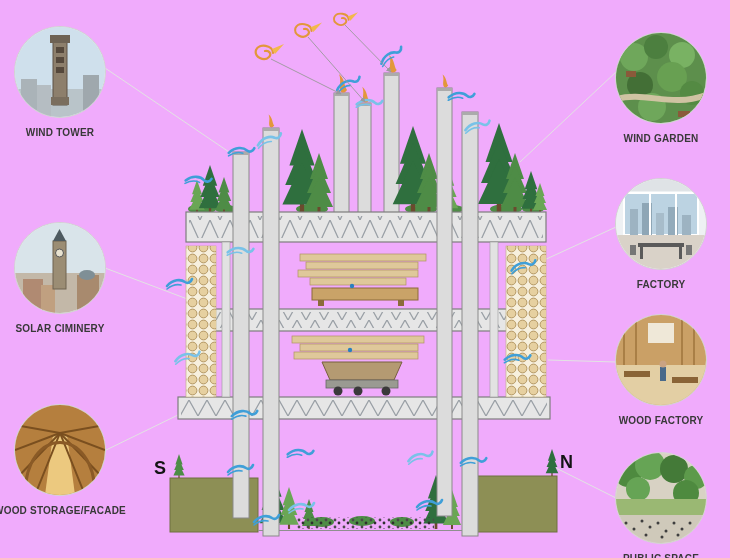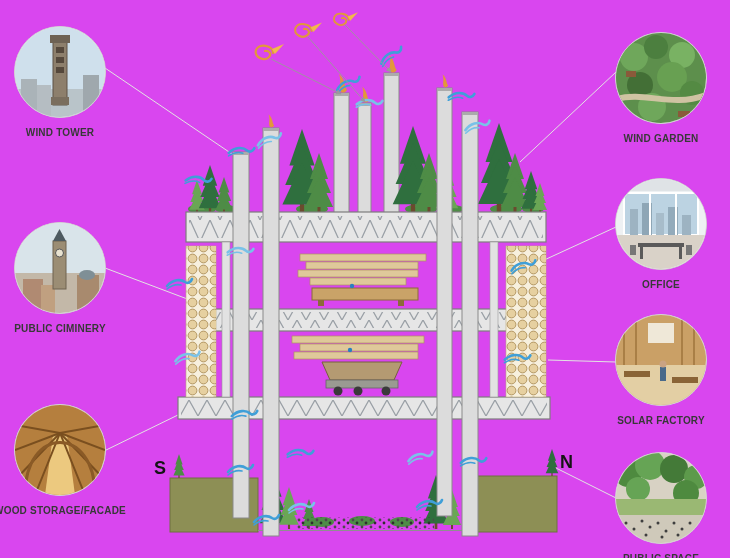--- a/index.html
+++ b/index.html
@@ -1,17 +1,17 @@
 <!DOCTYPE html>
 <html style="--ground: #8d8f55; --ground_edge: #6f7140; --concrete: #dcdcdc; --concrete_edge: #8a8a8a; --truss_line: #9aa0a6; --wood_log: #e6d0a0; --wood_log_edge: #ab8f58; --wood_bg: #f7f0de; --plank: #dfc89a; --plank_edge: #b09262; --machine: #c9a368; --tree_dark: #2f6f3e; --tree_mid: #4e8c46; --tree_light: #6aa655; --trunk: #6b4a2e; --wind: #3f9fd8; --wind_light: #79c2e8; --vane: #e2973b; --vane2: #f2b84b; --leader: #e3e3e3; --label: #383838;"><head>
 <meta charset="utf-8">
 <style>
   html,body{margin:0;padding:0;background:#fff;}
   body{width:730px;height:558px;font-family:"Liberation Sans",sans-serif;}
-  .canvas{position:relative;width:730px;height:558px;background:#d946ef;overflow:hidden;}
+  .canvas{position:relative;width:730px;height:558px;background:#f0abfc;overflow:hidden;}
   .section-svg{position:absolute;left:0;top:0;}
   .callout{position:absolute;width:148px;display:flex;flex-direction:column;align-items:center;}
   .photo{width:90px;height:90px;border-radius:50%;overflow:hidden;border:1px solid #d2d2d2;background:#eee;}
   .photo svg{display:block;}
   .callout .label{margin-top:9px;font-size:10px;font-weight:bold;letter-spacing:.2px;color:var(--label,#383838);text-align:center;line-height:1.25;}
   .compass{position:absolute;font-size:18px;font-weight:bold;color:#141414;}
   
   .leader{stroke:var(--leader,#e3e3e3);stroke-width:1;}
   .groundr{fill:var(--ground,#8d8f55);stroke:var(--ground_edge,#6f7140);stroke-width:1;}
   .concrete{fill:var(--concrete,#dcdcdc);stroke:var(--concrete_edge,#8a8a8a);stroke-width:1;}
@@ -271,21 +271,21 @@
         <rect x="0" y="50" width="90" height="40" fill="#c3b8a8"></rect>
         <rect x="8" y="56" width="20" height="34" fill="#b08a72"></rect>
         <rect x="62" y="52" width="22" height="38" fill="#a88a6e"></rect>
         <rect x="26" y="62" width="14" height="28" fill="#c0a080"></rect>
         <ellipse cx="72" cy="52" rx="8" ry="5" fill="#7f8f96"></ellipse>
         <rect x="38" y="18" width="13" height="48" fill="#9b8d74" stroke="#6e6350"></rect>
         <polygon points="38,18 51,18 44.5,6" fill="#4e5a60"></polygon>
         <circle cx="44.5" cy="30" r="4" fill="#e8e2d0" stroke="#555"></circle>
       </svg>
     </div>
-    <div class="label">PUBLIC CIMINERY</div>
+    <div class="label">SOLAR CIMINERY</div>
   </div>
 
   <div class="callout" style="left:-14px;top:404px">
     <div class="photo">
       <svg width="90" height="90" viewBox="0 0 90 90">
         <rect width="90" height="90" fill="#b57f3e"></rect>
         <polygon points="30,90 60,90 52,30 38,30" fill="#ecc97f"></polygon>
         <g stroke="#7a4f1f" stroke-width="2">
           <line x1="45" y1="28" x2="0" y2="20"></line>
           <line x1="45" y1="28" x2="0" y2="45"></line>
@@ -335,42 +335,42 @@
         <line x1="34" y1="14" x2="34" y2="56" stroke="#fff" stroke-width="2"></line>
         <line x1="60" y1="14" x2="60" y2="56" stroke="#fff" stroke-width="2"></line>
         <rect x="0" y="56" width="90" height="34" fill="#d9d2c8"></rect>
         <rect x="22" y="64" width="46" height="4" fill="#5a5a5a"></rect>
         <rect x="24" y="68" width="3" height="12" fill="#5a5a5a"></rect>
         <rect x="63" y="68" width="3" height="12" fill="#5a5a5a"></rect>
         <rect x="14" y="66" width="6" height="10" fill="#777"></rect>
         <rect x="70" y="66" width="6" height="10" fill="#777"></rect>
       </svg>
     </div>
-    <div class="label">OFFICE</div>
+    <div class="label">FACTORY</div>
   </div>
 
   <div class="callout" style="left:587px;top:314px">
     <div class="photo">
       <svg width="90" height="90" viewBox="0 0 90 90">
         <rect width="90" height="90" fill="#caa066"></rect>
         <g stroke="#a97f46" stroke-width="2">
           <line x1="8" y1="0" x2="8" y2="50"></line>
           <line x1="20" y1="0" x2="20" y2="50"></line>
           <line x1="66" y1="0" x2="66" y2="50"></line>
           <line x1="78" y1="0" x2="78" y2="50"></line>
         </g>
         <rect x="32" y="8" width="26" height="20" fill="#efe8d8"></rect>
         <rect x="0" y="50" width="90" height="40" fill="#e3cfa4"></rect>
         <rect x="8" y="56" width="26" height="6" fill="#8a6436"></rect>
         <rect x="56" y="62" width="26" height="6" fill="#8a6436"></rect>
         <rect x="44" y="52" width="6" height="14" fill="#4a6a8a"></rect>
         <circle cx="47" cy="49" r="3.5" fill="#caa383"></circle>
       </svg>
     </div>
-    <div class="label">SOLAR FACTORY</div>
+    <div class="label">WOOD FACTORY</div>
   </div>
 
   <div class="callout" style="left:587px;top:452px">
     <div class="photo">
       <svg width="90" height="90" viewBox="0 0 90 90">
         <rect width="90" height="90" fill="#d8d2c4"></rect>
         <circle cx="12" cy="20" r="14" fill="#4e8a3f"></circle>
         <circle cx="34" cy="12" r="15" fill="#66a455"></circle>
         <circle cx="58" cy="16" r="14" fill="#447a38"></circle>
         <circle cx="80" cy="24" r="12" fill="#5d9a4b"></circle>

